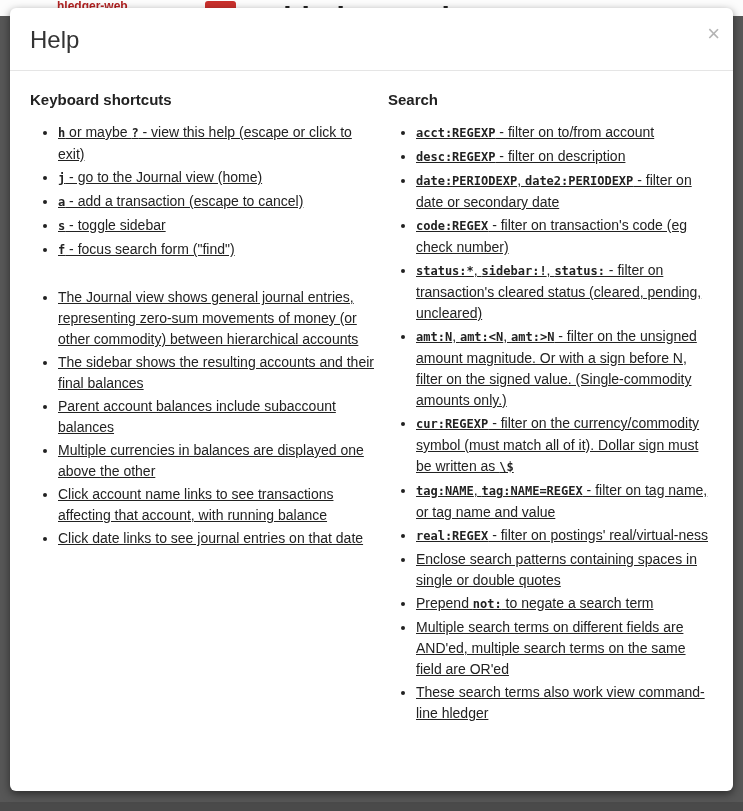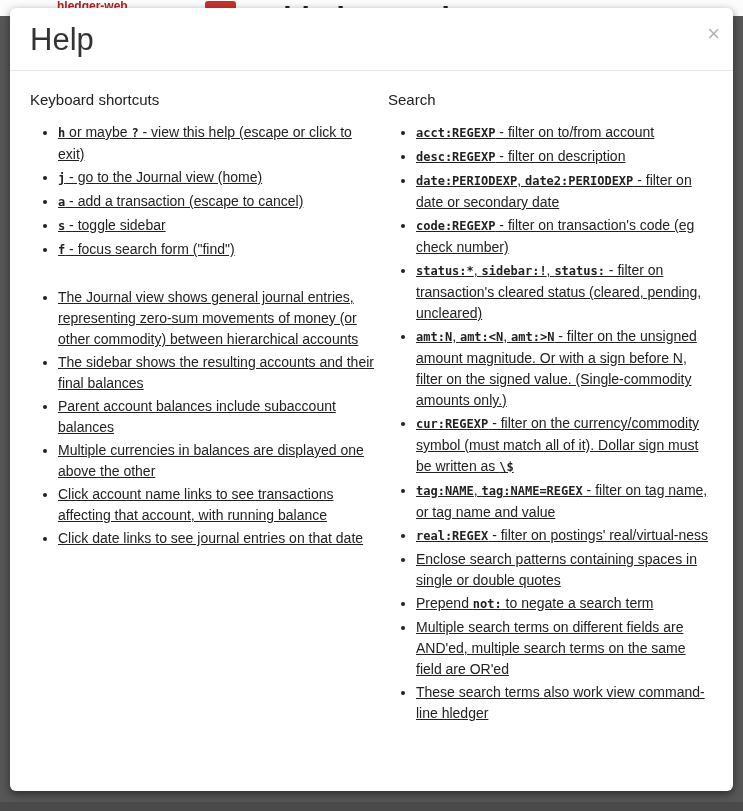--- a/index.html
+++ b/index.html
@@ -45,40 +45,40 @@
     background: #fff; border-radius: 6px;
     box-shadow: 0 3px 9px rgba(0,0,0,0.5);
     overflow: hidden; z-index: 2;
   }
   .modal-header {
     position: relative;
     padding: 16px 20px 14px;
     border-bottom: 1px solid #e5e5e5;
   }
   .modal-title {
-    font-size: 31px; line-height: 32px; color: #333; font-weight: 500;
+    font-size: 24px; line-height: 32px; color: #333; font-weight: 500;
   }
   .close-btn {
     position: absolute; right: 13px; top: 15px;
     background: none; border: none; padding: 0;
     font-family: inherit; font-size: 22px; line-height: 1;
     color: #b4b4b4; cursor: pointer;
   }
   .modal-body {
     display: flex;
     padding: 18px 18px 18px 20px;
     gap: 14px;
   }
   .col-left { flex: 0 0 344px; width: 344px; }
   .col-right { flex: 1; min-width: 0; }
 
   .section { margin-bottom: 26px; }
   .section-heading {
     margin: 0 0 12px; font-size: 15px; line-height: 21px;
-    font-weight: normal; color: #222;
+    font-weight: bold; color: #222;
   }
   ul.help-list { margin: 0; padding-left: 28px; text-decoration: underline; }
   ul.help-list li {
     font-size: 14px; line-height: 21px; color: #222;
     margin-bottom: 2px;
   }
   code {
     font-family: "DejaVu Sans Mono", "Liberation Mono", monospace;
     font-weight: bold; font-size: 12px; color: #222;
   }
@@ -122,21 +122,21 @@
           </ul>
         </div>
       </div>
     <div class="col-right" id="col-1">
         <div class="section">
           <h3 class="section-heading">Search</h3>
           <ul class="help-list">
             <li><code>acct:REGEXP</code> - filter on to/from account</li>
             <li><code>desc:REGEXP</code> - filter on description</li>
             <li><code>date:PERIODEXP</code>, <code>date2:PERIODEXP</code> - filter on date or secondary date</li>
-            <li><code>code:REGEXP</code> - filter on transaction's code (eg check number)</li>
+            <li><code>code:REGEX</code> - filter on transaction's code (eg check number)</li>
             <li><code>status:*</code>, <code>sidebar:!</code>, <code>status:</code> - filter on transaction's cleared status (cleared, pending, uncleared)</li>
             <li><code>amt:N</code>, <code>amt:&lt;N</code>, <code>amt:&gt;N</code> - filter on the unsigned amount magnitude. Or with a sign before N, filter on the signed value. (Single-commodity amounts only.)</li>
             <li><code>cur:REGEXP</code> - filter on the currency/commodity symbol (must match all of it). Dollar sign must be written as <code>\$</code></li>
             <li><code>tag:NAME</code>, <code>tag:NAME=REGEX</code> - filter on tag name, or tag name and value</li>
             <li><code>real:REGEX</code> - filter on postings' real/virtual-ness</li>
             <li>Enclose search patterns containing spaces in single or double quotes</li>
             <li>Prepend <code>not:</code> to negate a search term</li>
             <li>Multiple search terms on different fields are AND'ed, multiple search terms on the same field are OR'ed</li>
             <li>These search terms also work view command-line hledger</li>
           </ul>

